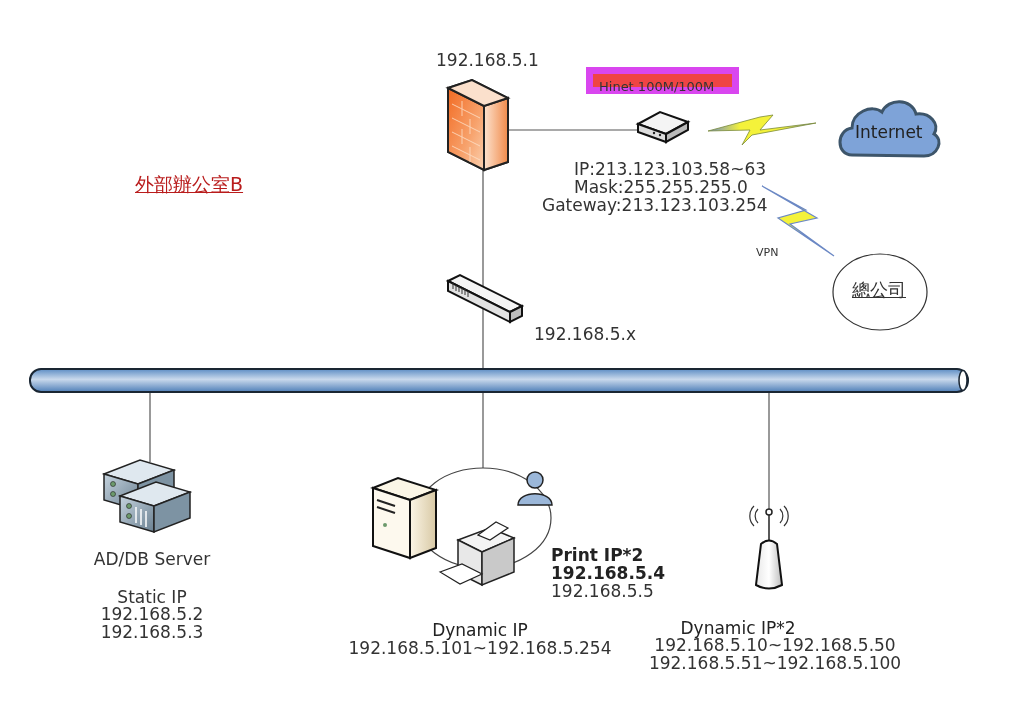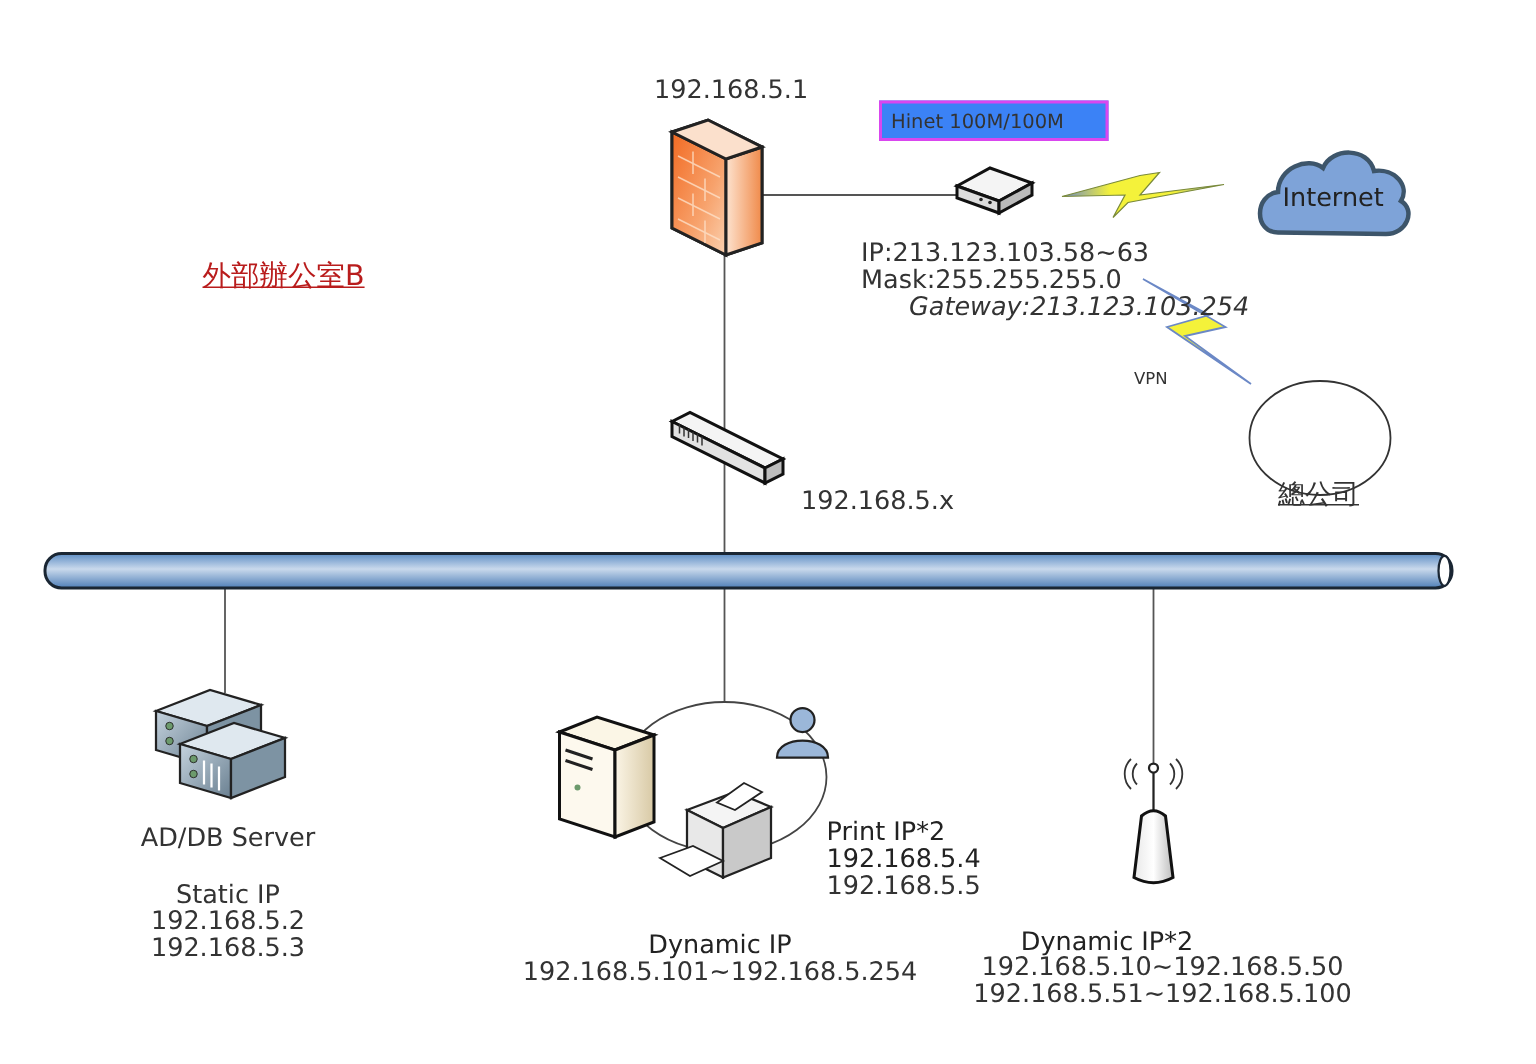--- a/index.html
+++ b/index.html
@@ -2,25 +2,25 @@
 <html><head>
 <meta charset="utf-8">
 <style>
   html, body { margin:0; padding:0; background:#ffffff; }
   body { width:1024px; height:709px; position:relative; overflow:hidden;
          font-family:"DejaVu Sans", "Liberation Sans", sans-serif; color:#333; }
   #diagram { position:absolute; left:0; top:0; width:1024px; height:709px; }
   .lbl { position:absolute; font-size:17px; color:#333; white-space:nowrap; line-height:17px; }
   .center { text-align:right; transform:translateX(-50%); }
   .title-b { font-size:19px; text-decoration:underline; color:#b91c1c; }
-  .hinet-box { position:absolute; left:586px; top:67px; width:153px; height:27px; border:2px solid #d946ef;
-               box-sizing:border-box; font-size:13px; line-height:25px; padding-left:6px; background:#3b82f6; }
+  .hinet-box { position:absolute; left:586px; top:67px; width:153px; height:27px; border:7px solid #d946ef;
+               box-sizing:border-box; font-size:13px; line-height:25px; padding-left:6px; background:#ef4444; }
   .inet-text { font-size:17px; color:#222; }
   .hq-text { font-size:18px; text-decoration:underline; color:#333; }
-  .bold { font-weight:normal; color:#222; }
+  .bold { font-weight:bold; color:#222; }
 </style>
 </head>
 <body>
 
 <svg id="diagram" viewBox="0 0 1024 709">
   <defs>
     <linearGradient id="fwGrad" x1="0" y1="0" x2="1" y2="1">
       <stop offset="0" stop-color="#f26a22"></stop>
       <stop offset="0.6" stop-color="#f7a26c"></stop>
       <stop offset="1" stop-color="#fbd1b0"></stop>
@@ -178,27 +178,27 @@
 <div class="lbl" style="left:436px;top:52px;">192.168.5.1</div>
 
 <div class="lbl title-b" style="left:135px;top:176px;">外部辦公室B</div>
 
 <div class="hinet-box">
   <span>Hinet 100M/100M</span>
 </div>
 
 <div class="lbl" style="left:574px;top:161px;">IP:213.123.103.58~63</div>
 <div class="lbl" style="left:574px;top:179px;text-align:center;">Mask:255.255.255.0</div>
-<div class="lbl" style="left:606px;top:197px;font-style:italic;">Gateway:213.123.103.254</div>
+<div class="lbl" style="left:542px;top:197px;">Gateway:213.123.103.254</div>
 
 <div class="lbl inet-text" style="left:855px;top:124px;">Internet</div>
 
 <div class="lbl" style="left:756px;top:244px;font-size:11px;">VPN</div>
 
-<div class="lbl hq-text" style="left:852px;top:281px;margin-top:40px;">總公司</div>
+<div class="lbl hq-text" style="left:852px;top:281px;">總公司</div>
 
 <div class="lbl" style="left:534px;top:299px;margin-top:27px;">192.168.5.x</div>
 
 <div class="lbl center" style="left:152px;top:551px;">AD/DB Server</div>
 <div class="lbl center" style="left:152px;top:589px;">Static IP</div>
 <div class="lbl center" style="left:152px;top:606px;">192.168.5.2</div>
 <div class="lbl center" style="left:152px;top:624px;">192.168.5.3</div>
 
 <div class="lbl bold" style="left:551px;top:547px;">Print IP*2</div>
 <div class="lbl bold" style="left:551px;top:565px;">192.168.5.4</div>

